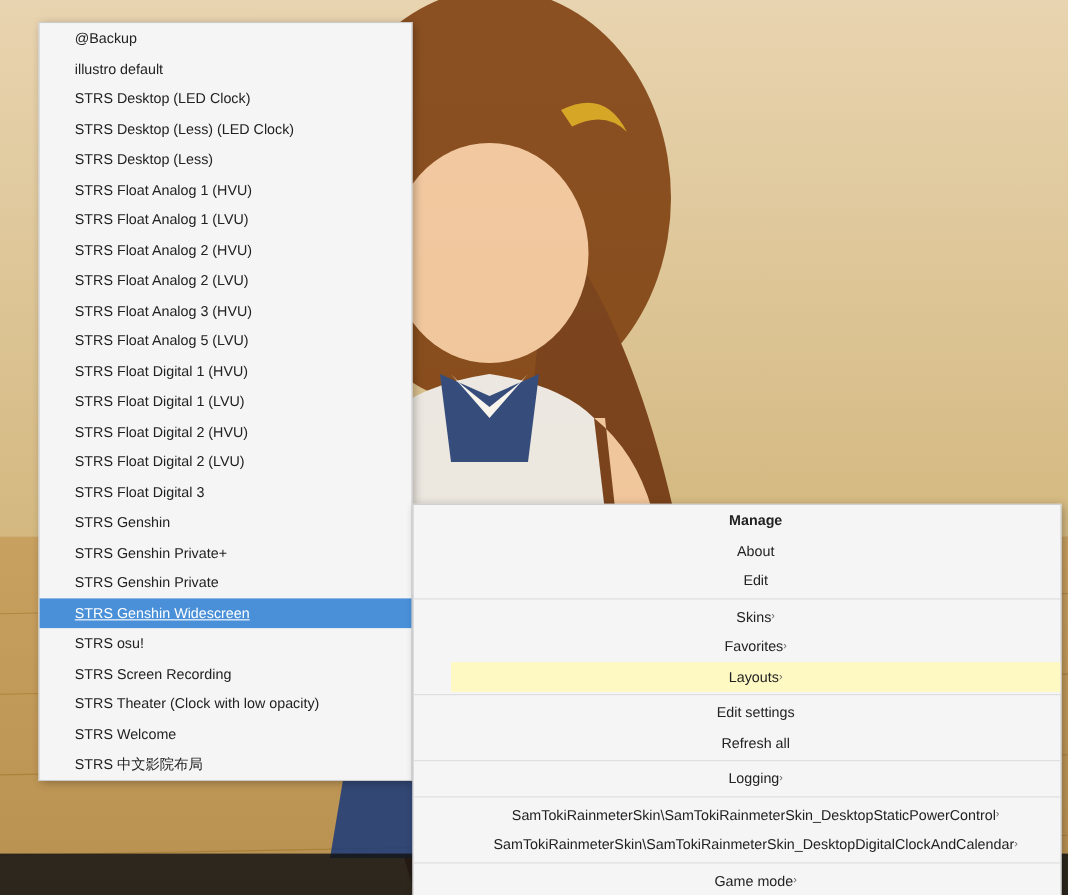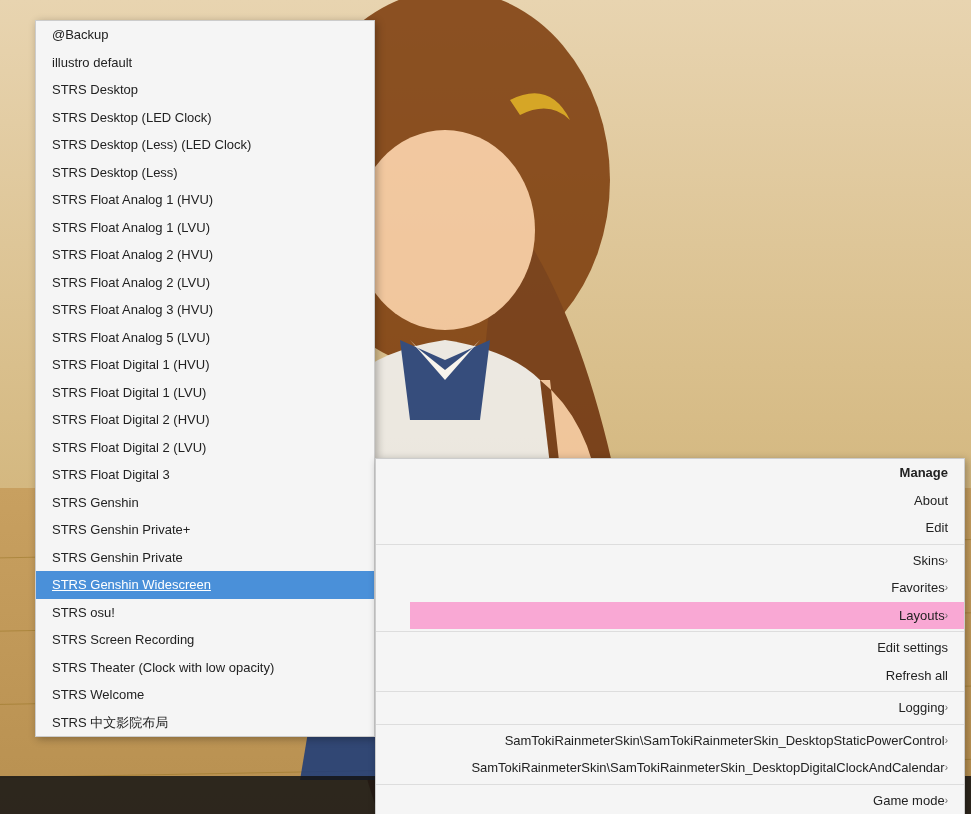--- a/index.html
+++ b/index.html
@@ -45,21 +45,21 @@
       position: absolute;
       top: 20px;
       left: 35px;
       width: 340px;
       background: #f5f5f5;
       border: 1px solid #ccc;
       box-shadow: 2px 2px 8px rgba(0,0,0,0.3);
       z-index: 200;
     }
     .menu-item {
-      padding: 4px 16px;
+      padding: 4px 32px;
       cursor: pointer;
       white-space: nowrap;
       color: #222;
       font-size: 13px;
       line-height: 1.5;
     }
     .menu-item.selected {
       background: #4a90d9;
       color: #fff;
       text-decoration: underline;
@@ -72,25 +72,25 @@
       left: 375px;
       width: 590px;
       background: #f5f5f5;
       border: 1px solid #ccc;
       box-shadow: 2px 2px 8px rgba(0,0,0,0.3);
       z-index: 200;
     }
     .menu-right .menu-item {
       display: flex;
       align-items: center;
-      justify-content: flex-end;
+      justify-content: center;
       margin-left: 34px;
     }
     .menu-right .menu-item.highlighted {
-      background: #f9a8d4;
+      background: #fef9c3;
     }
     .menu-divider {
       height: 1px;
       background: #ddd;
       margin: 2px 0;
     }
     .menu-arrow {
       font-size: 10px;
       color: #666;
     }
@@ -167,21 +167,20 @@
     <path d="M150,380 Q100,420 90,500 Q100,480 130,470 L140,380 Z" fill="#F5C8A0"></path>
     <path d="M340,380 Q390,420 400,500 Q390,480 360,470 L350,380 Z" fill="#F5C8A0"></path>
 
     <path d="M310,100 Q350,80 370,120 Q350,100 320,115 Z" fill="#d4a010"></path>
   </svg>
 </div>
 
 <div class="menu-left" id="menu-left-el">
 <div class="menu-item">@Backup</div>
     <div class="menu-item">illustro default</div>
-    <div class="menu-item">STRS Desktop</div>
     <div class="menu-item">STRS Desktop (LED Clock)</div>
     <div class="menu-item">STRS Desktop (Less) (LED Clock)</div>
     <div class="menu-item">STRS Desktop (Less)</div>
     <div class="menu-item">STRS Float Analog 1 (HVU)</div>
     <div class="menu-item">STRS Float Analog 1 (LVU)</div>
     <div class="menu-item">STRS Float Analog 2 (HVU)</div>
     <div class="menu-item">STRS Float Analog 2 (LVU)</div>
     <div class="menu-item">STRS Float Analog 3 (HVU)</div>
     <div class="menu-item">STRS Float Analog 5 (LVU)</div>
     <div class="menu-item">STRS Float Digital 1 (HVU)</div>

